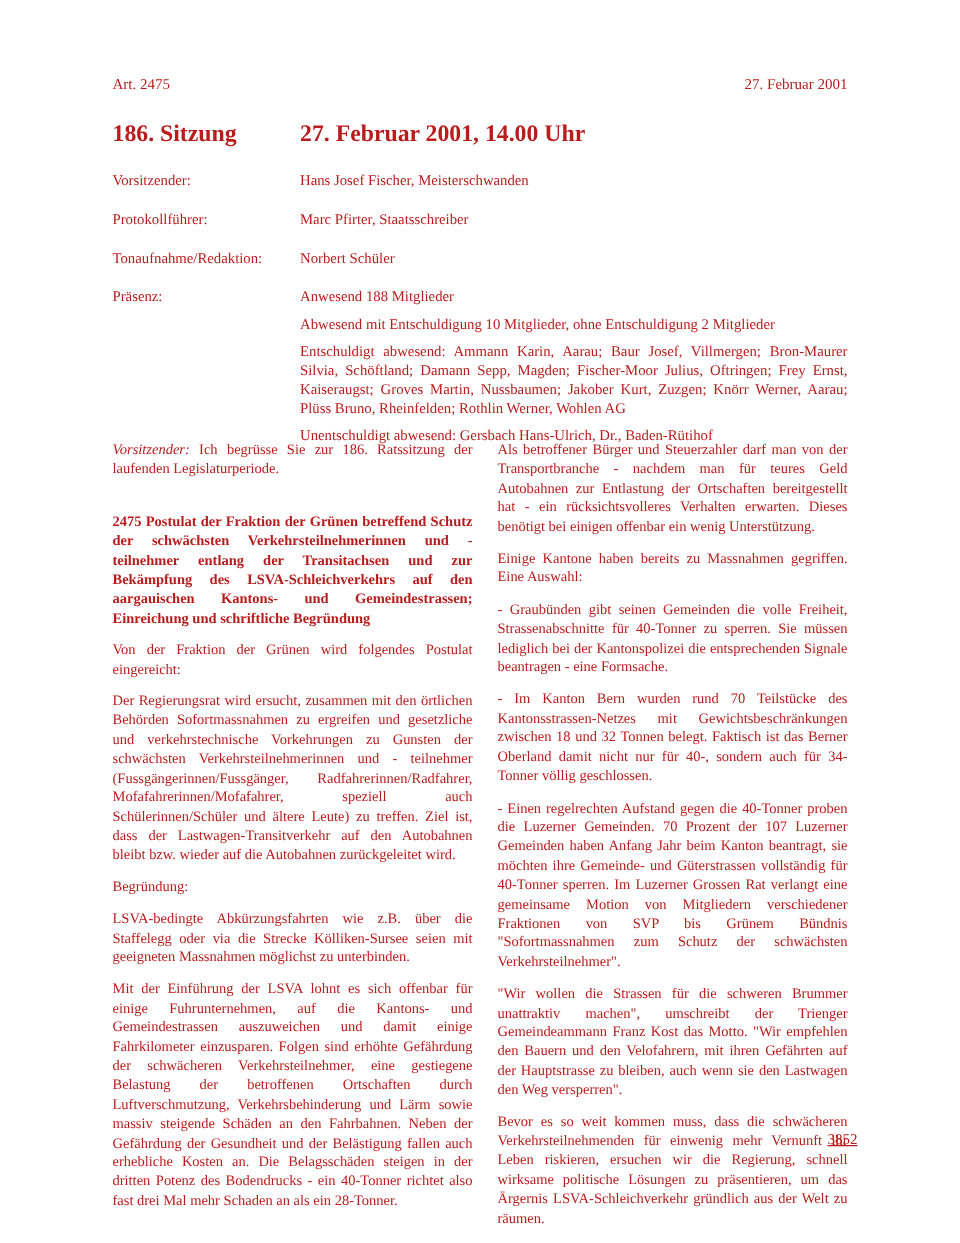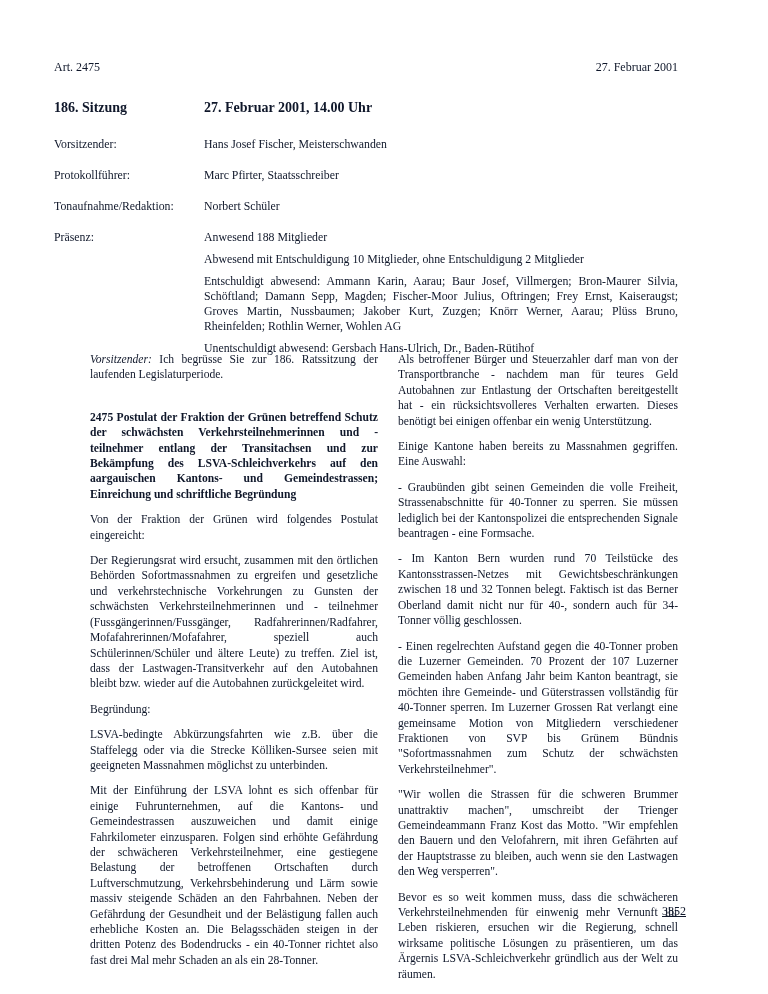--- a/index.html
+++ b/index.html
@@ -1,33 +1,33 @@
 <!DOCTYPE html>
 <html><head>
 <meta charset="utf-8">
 <style>
   html,body { margin:0; padding:0; background:#ffffff; }
   .page {
     position:relative;
     width:768px; height:994px;
     background:#ffffff;
-    color:#0f172a;
+    color:#b91c1c;
     font-family:"Liberation Serif", serif;
-    padding:60px 90px 0 54px;
+    padding:60px 90px 0 90px;
     box-sizing:border-box;
     overflow:hidden;
   }
   .doc-header {
     display:flex; justify-content:space-between;
     font-size:12px; line-height:15px;
   }
   .title-row {
     margin-top:22px;
     display:flex;
-    font-size:14px; font-weight:bold; line-height:22px;
+    font-size:19px; font-weight:bold; line-height:22px;
   }
   .title-session { width:150px; flex:none; }
   .meta { margin-top:18px; font-size:11.8px; line-height:15px; }
   .meta-row { display:flex; margin-bottom:16px; }
   .meta-label { width:150px; flex:none; }
   .meta-value { flex:1; }
   .meta-value p { margin:0 0 7px 0; }
   .meta-value p.just { text-align:justify; }
   .columns {
     position:absolute; left:90px; top:352px; width:588px;

